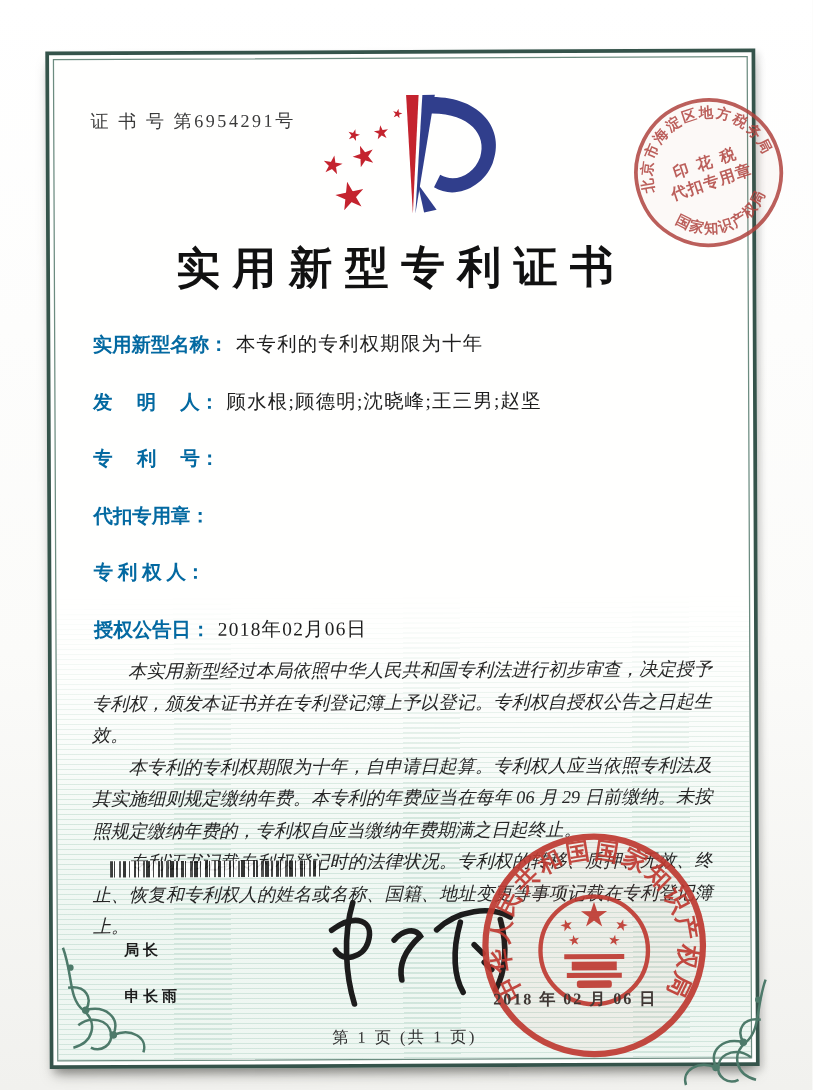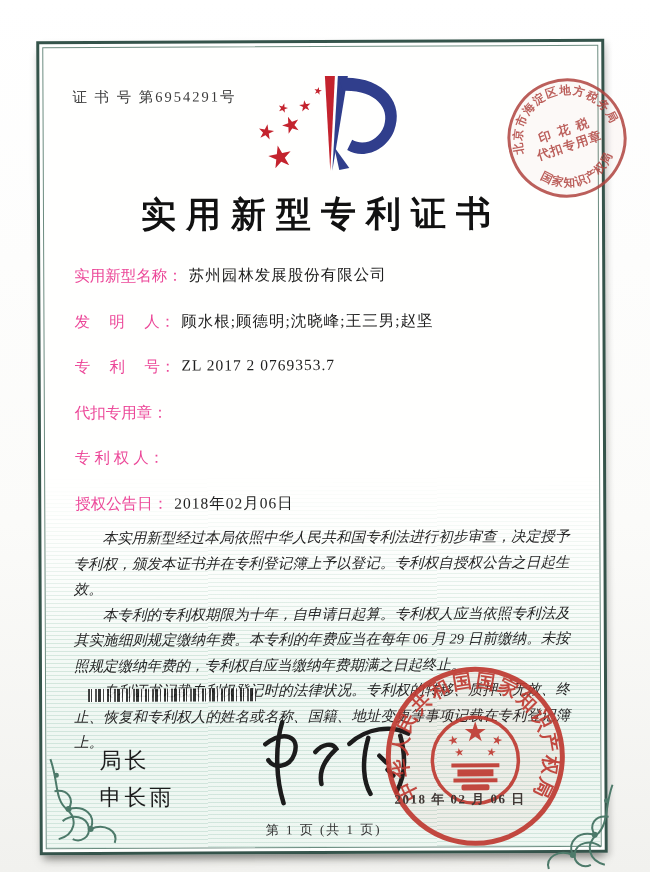--- a/index.html
+++ b/index.html
@@ -37,41 +37,41 @@
     font-size:14.5px;color:#3a3a3a;letter-spacing:2px;
   }
   .logo{position:absolute;left:50%;top:28px;transform:translateX(-50%);}
   .title{
     position:absolute;left:0;right:0;top:148px;text-align:center;
     font-size:35px;font-weight:bold;color:#111;letter-spacing:10px;
   }
   
   .fields{position:absolute;left:34px;top:222px;right:40px;}
   .field{height:45.5px;font-size:15.5px;color:#222;display:flex;align-items:flex-start;}
-  .field .lbl{font-weight:normal;white-space:pre;color:#ec4899;}
+  .field .lbl{font-weight:bold;white-space:pre;color:#0369a1;}
   .field .val{margin-left:6px;letter-spacing:1px;color:#1e1e1e;}
   
   .body-text{
     position:absolute;left:32px;right:34px;top:482px;
     font-size:14.5px;line-height:25.5px;color:#262626;text-align:justify;
     font-style:italic;
   }
   .body-text p{margin:0;text-indent:2em;}
   
   .barcode{
     position:absolute;left:46px;top:645px;width:168px;height:13px;
     background:repeating-linear-gradient(90deg,
       #1c1c1c 0 2px,#fff 2px 3px,#1c1c1c 3px 4px,#fff 4px 7px,
       #3a3a3a 7px 9px,#fff 9px 10px,#141414 10px 13px,#fff 13px 15px,
       #2a2a2a 15px 16px,#fff 16px 19px);
     opacity:.85;
   }
   
   .signer{position:absolute;left:57px;top:698px;font-family:"Liberation Sans","DejaVu Sans",sans-serif;}
-  .signer div{font-size:22px;font-weight:normal;color:#1d1d1d;letter-spacing:3px;line-height:37px;}
+  .signer div{font-size:12px;font-weight:bold;color:#1d1d1d;letter-spacing:3px;line-height:37px;}
   .signature{position:absolute;left:210px;top:665px;}
   
   .seal{position:absolute;left:337px;top:618px;}
   .seal svg{opacity:.92;}
   .seal-date{
     position:absolute;left:352px;top:748px;z-index:5;
     font-size:13px;font-weight:bold;color:#3f3734;letter-spacing:1.5px;
   }
   
   .tax-stamp{position:absolute;left:462px;top:30px;transform:rotate(-18deg);opacity:.85;}
@@ -130,29 +130,28 @@
         <text x="66" y="62" text-anchor="middle" font-size="12.5" font-weight="bold" fill="#b0443f" letter-spacing="2">印 花 税</text>
         <text x="66" y="78" text-anchor="middle" font-size="12.5" font-weight="bold" fill="#b0443f" letter-spacing="1">代扣专用章</text>
       </svg>
     </div>
 
     <div class="title">实用新型专利证书</div>
 
     <div class="fields">
       <div class="field">
         <span class="lbl">实用新型名称：</span>
-        <span class="val">苏州园林发展股份有限公司</span>
+        <span class="val">本专利的专利权期限为十年</span>
       </div>
       <div class="field">
         <span class="lbl">发　 明 　人：</span>
         <span class="val">顾水根;顾德明;沈晓峰;王三男;赵坚</span>
       </div>
       <div class="field">
         <span class="lbl">专　 利 　号：</span>
-        <span class="val">ZL 2017 2 0769353.7</span>
       </div>
       <div class="field">
         <span class="lbl">代扣专用章：</span>
       </div>
       <div class="field">
         <span class="lbl">专 利 权 人：</span>
       </div>
       <div class="field">
         <span class="lbl">授权公告日：</span>
         <span class="val">2018年02月06日</span>

